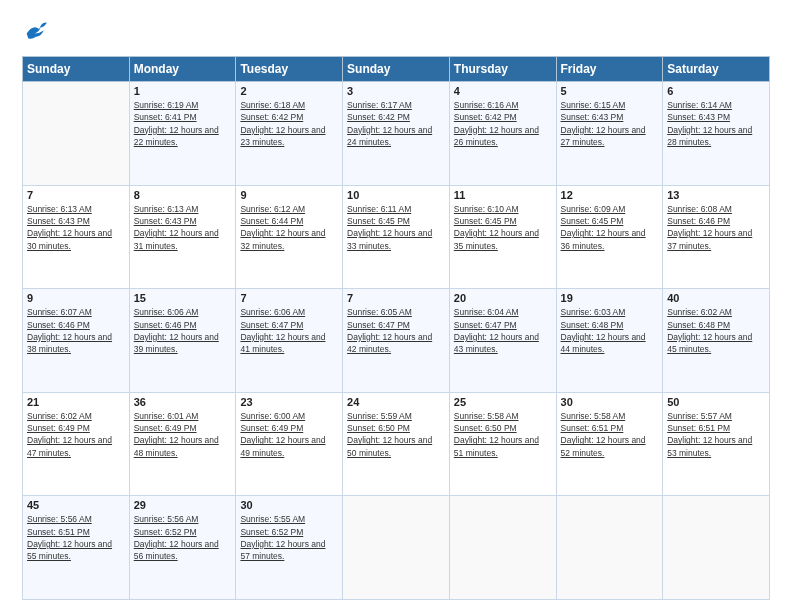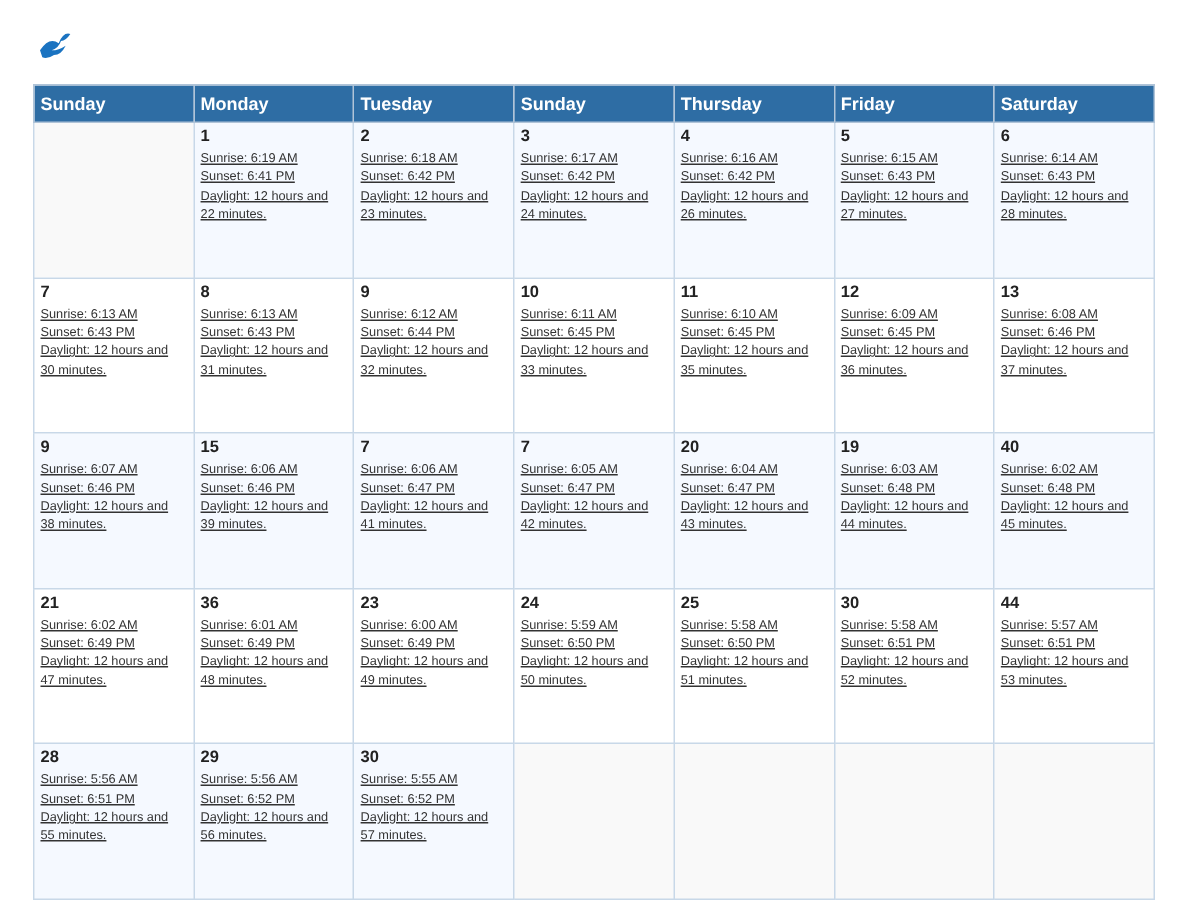--- a/index.html
+++ b/index.html
@@ -243,27 +243,27 @@
           </td>
           <td>
             <span class="day-number">25</span>
             <div class="day-info">Sunrise: 5:58 AM<br>Sunset: 6:50 PM<br>Daylight: 12 hours and<br>51 minutes.</div>
           </td>
           <td>
             <span class="day-number">30</span>
             <div class="day-info">Sunrise: 5:58 AM<br>Sunset: 6:51 PM<br>Daylight: 12 hours and<br>52 minutes.</div>
           </td>
           <td>
-            <span class="day-number">44</span>
+            <span class="day-number">50</span>
             <div class="day-info">Sunrise: 5:57 AM<br>Sunset: 6:51 PM<br>Daylight: 12 hours and<br>53 minutes.</div>
           </td>
         </tr>
         <tr>
           <td>
-            <span class="day-number">28</span>
+            <span class="day-number">45</span>
             <div class="day-info">Sunrise: 5:56 AM<br>Sunset: 6:51 PM<br>Daylight: 12 hours and<br>55 minutes.</div>
           </td>
           <td>
             <span class="day-number">29</span>
             <div class="day-info">Sunrise: 5:56 AM<br>Sunset: 6:52 PM<br>Daylight: 12 hours and<br>56 minutes.</div>
           </td>
           <td>
             <span class="day-number">30</span>
             <div class="day-info">Sunrise: 5:55 AM<br>Sunset: 6:52 PM<br>Daylight: 12 hours and<br>57 minutes.</div>
           </td>

